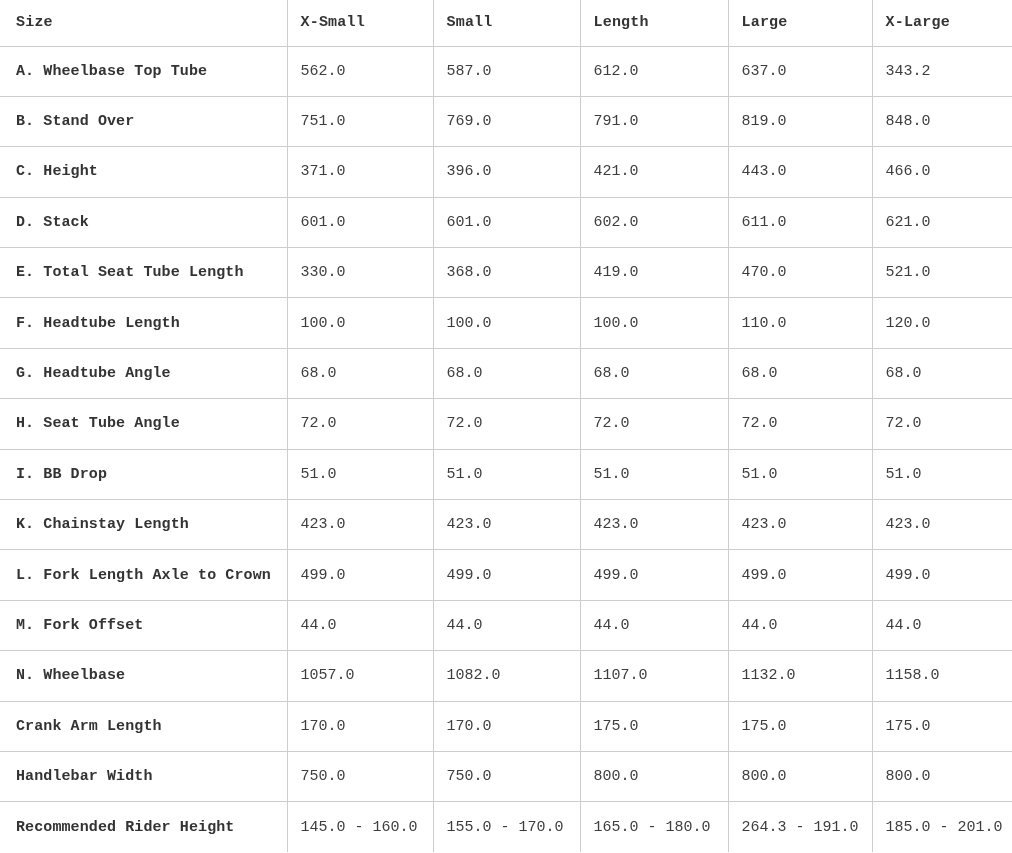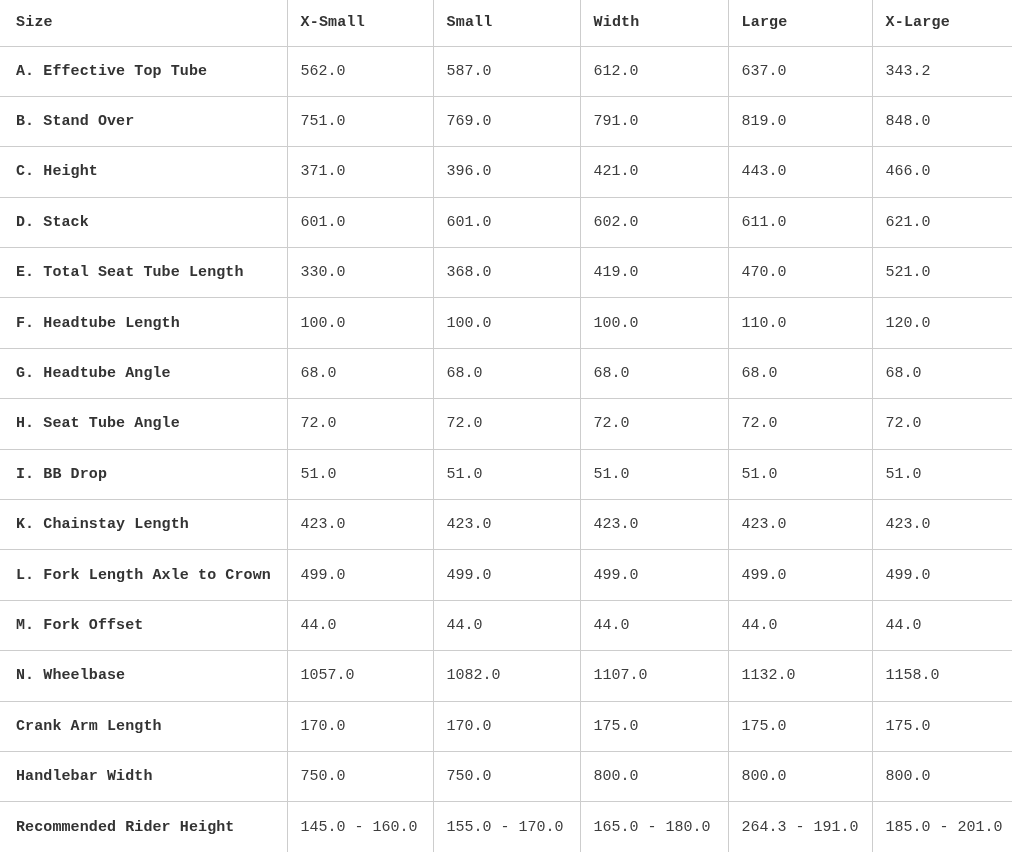--- a/index.html
+++ b/index.html
@@ -68,28 +68,28 @@
     <col style="width:147px">
     <col style="width:148px">
     <col style="width:144px">
     <col style="width:140px">
   </colgroup>
   <thead>
     <tr>
       <th class="col-head first">Size</th>
       <th class="col-head">X-Small</th>
       <th class="col-head">Small</th>
-      <th class="col-head">Width</th>
+      <th class="col-head">Length</th>
       <th class="col-head">Large</th>
       <th class="col-head">X-Large</th>
     </tr>
   </thead>
   <tbody id="table-body">
       <tr>
-        <th class="row-label">A. Effective Top Tube</th>
+        <th class="row-label">A. Wheelbase Top Tube</th>
         <td class="cell-value">562.0</td>
         <td class="cell-value">587.0</td>
         <td class="cell-value">612.0</td>
         <td class="cell-value">637.0</td>
         <td class="cell-value">343.2</td>
       </tr>
       <tr>
         <th class="row-label">B. Stand Over</th>
         <td class="cell-value">751.0</td>
         <td class="cell-value">769.0</td>

